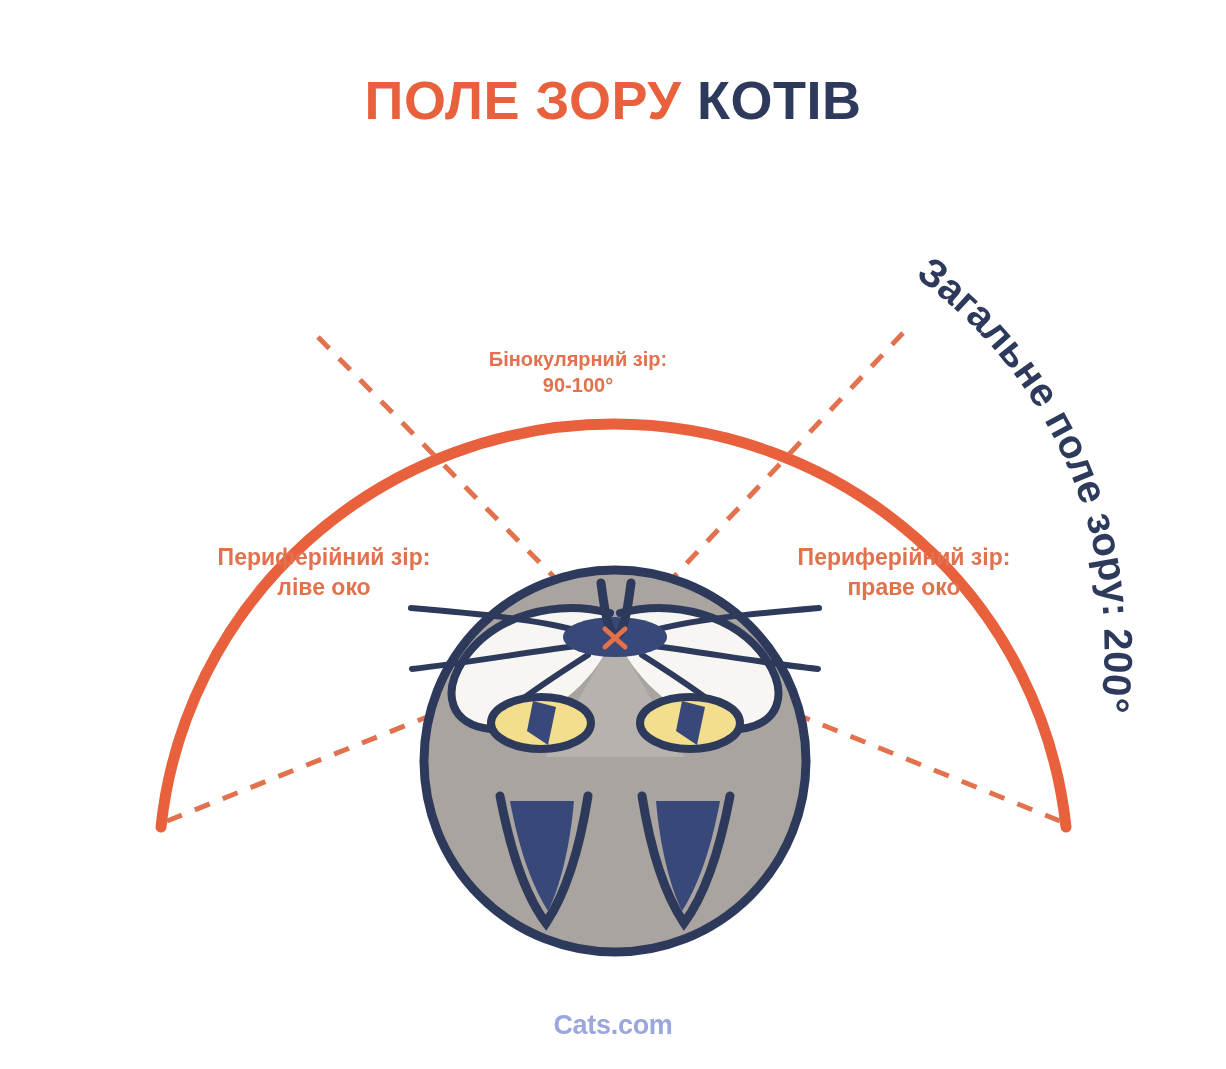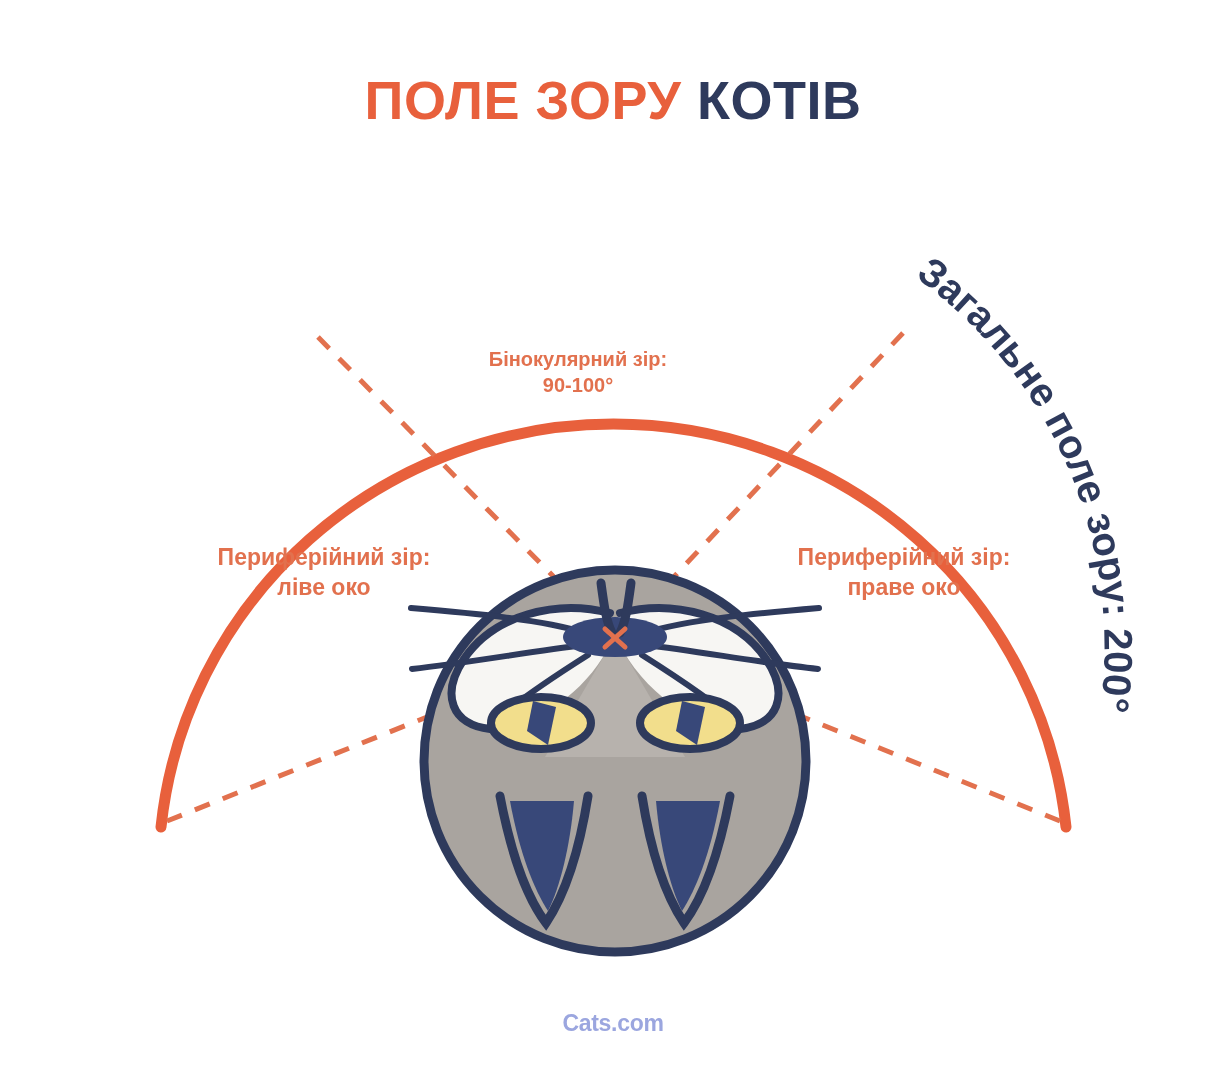--- a/index.html
+++ b/index.html
@@ -66,21 +66,21 @@
     top: 528px;
     width: 312px;
     font-size: 23px;
   }
   .footer-logo {
     position: absolute;
     left: 0;
     top: 995px;
     width: 1226px;
     text-align: center;
-    font-size: 23px;
+    font-size: 27px;
     font-weight: bold;
     color: #9BA6DF;
     letter-spacing: -0.3px;
   }
 </style>
 </head>
 <body>
 
 <div id="page">
 

